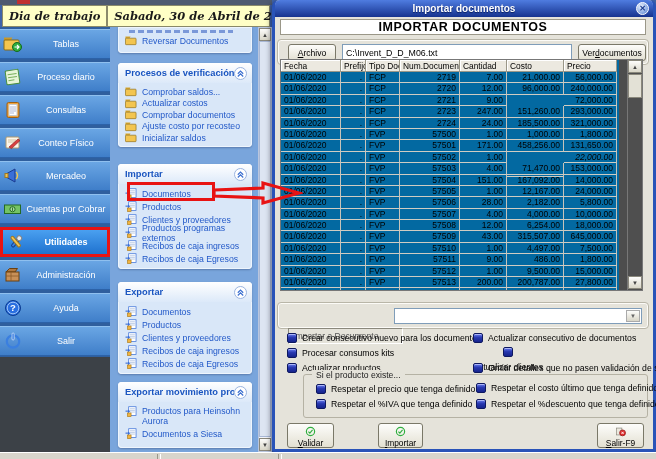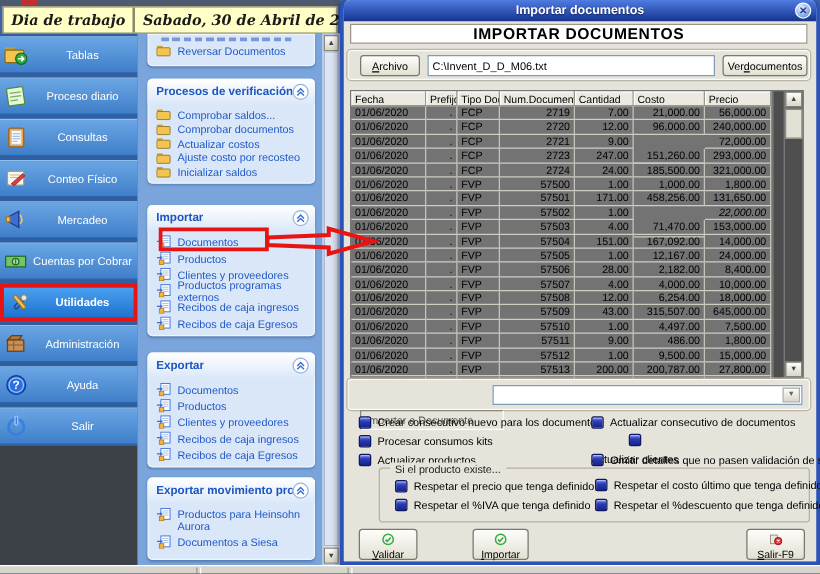--- a/index.html
+++ b/index.html
@@ -67,21 +67,21 @@
     box-sizing:border-box;text-align:center;font-size:12.5px;font-weight:bold;letter-spacing:.5px;line-height:14px;color:#000;}
   .groove{position:absolute;border:1px solid #b9b6a8;box-shadow:inset 0 0 0 1px #fcfbf7;border-radius:4px;box-sizing:border-box;}
   #filepanel{left:2px;top:39px;width:372px;height:26px;}
   .xpbtn{background:linear-gradient(180deg,#fdfdfb,#e3e0d2);border:1px solid #7a7868;border-radius:3px;
     box-sizing:border-box;font-size:8.6px;color:#000;display:flex;align-items:center;justify-content:center;cursor:pointer;}
   #archivo-btn{position:absolute;left:10px;top:4px;width:48px;height:17px;}
   #filepath{position:absolute;left:64px;top:4px;width:230px;height:17px;border:1px solid #7f9db9;
     box-sizing:border-box;font-size:8.8px;padding:0 3px;font-family:"Liberation Sans",sans-serif;background:#fff;}
   #verdocs-btn{position:absolute;left:300px;top:4px;width:68px;height:17px;}
   
-  #grid{position:absolute;left:5px;top:72px;width:361px;height:230px;border:1px solid #777;background:#737373;
+  #grid{position:absolute;left:5px;top:59px;width:361px;height:230px;border:1px solid #777;background:#0369a1;
     box-sizing:content-box;overflow:hidden;}
   .g-hrow{display:flex;height:12px;}
   .g-hcell{background:#ece9e0;border-right:1px solid #9a9788;border-bottom:1px solid #9a9788;
     box-shadow:inset 0 1px 0 #fff, inset 1px 0 0 #fff;box-sizing:border-box;
     font-size:8.4px;color:#000;padding:1px 0 0 3px;white-space:nowrap;overflow:hidden;cursor:pointer;}
   .g-row{display:flex;height:11.4px;cursor:pointer;}
   .g-row.partial{height:4px;overflow:hidden;}
   .g-cell{border-right:1px solid #c6c3ba;border-bottom:1px solid #cfccc2;box-sizing:border-box;
     font-size:8.5px;line-height:10.5px;color:#000;padding:0 3px;white-space:nowrap;overflow:hidden;}
   .g-cell.num{text-align:right;}
@@ -279,30 +279,30 @@
               </span>
               <span class="pi-label">Comprobar saldos...</span>
             </div>
             <div class="p-item">
               <span class="pi-icon">
                 <svg viewBox="0 0 13 11">
                   <path d="M0.5 3h4.5l1-1.7H0.5z" fill="#d8a830"></path>
                   <rect x="0.5" y="3" width="11.5" height="7" rx="0.8" fill="#f3c550" stroke="#8a6a14" stroke-width="0.7"></rect>
                 </svg>
               </span>
-              <span class="pi-label">Comprobar documentos</span>
+              <span class="pi-label">Actualizar costos</span>
             </div>
             <div class="p-item">
               <span class="pi-icon">
                 <svg viewBox="0 0 13 11">
                   <path d="M0.5 3h4.5l1-1.7H0.5z" fill="#d8a830"></path>
                   <rect x="0.5" y="3" width="11.5" height="7" rx="0.8" fill="#f3c550" stroke="#8a6a14" stroke-width="0.7"></rect>
                 </svg>
               </span>
-              <span class="pi-label">Actualizar costos</span>
+              <span class="pi-label">Comprobar documentos</span>
             </div>
             <div class="p-item">
               <span class="pi-icon">
                 <svg viewBox="0 0 13 11">
                   <path d="M0.5 3h4.5l1-1.7H0.5z" fill="#d8a830"></path>
                   <rect x="0.5" y="3" width="11.5" height="7" rx="0.8" fill="#f3c550" stroke="#8a6a14" stroke-width="0.7"></rect>
                 </svg>
               </span>
               <span class="pi-label">Ajuste costo por recosteo</span>
             </div>
@@ -642,21 +642,21 @@
             <div class="g-cell num" style="width: 57px;">12,167.00</div>
             <div class="g-cell num" style="width: 53px;">24,000.00</div>
           </div>
           <div class="g-row">
             <div class="g-cell" style="width: 60px;">01/06/2020</div>
             <div class="g-cell num" style="width: 25px;">.</div>
             <div class="g-cell" style="width: 34px;">FVP</div>
             <div class="g-cell num" style="width: 60px;">57506</div>
             <div class="g-cell num" style="width: 47px;">28.00</div>
             <div class="g-cell num" style="width: 57px;">2,182.00</div>
-            <div class="g-cell num" style="width: 53px;">8,400.00</div>
+            <div class="g-cell num" style="width: 53px;">5,800.00</div>
           </div>
           <div class="g-row">
             <div class="g-cell" style="width: 60px;">01/06/2020</div>
             <div class="g-cell num" style="width: 25px;">.</div>
             <div class="g-cell" style="width: 34px;">FVP</div>
             <div class="g-cell num" style="width: 60px;">57507</div>
             <div class="g-cell num" style="width: 47px;">4.00</div>
             <div class="g-cell num" style="width: 57px;">4,000.00</div>
             <div class="g-cell num" style="width: 53px;">10,000.00</div>
           </div>

